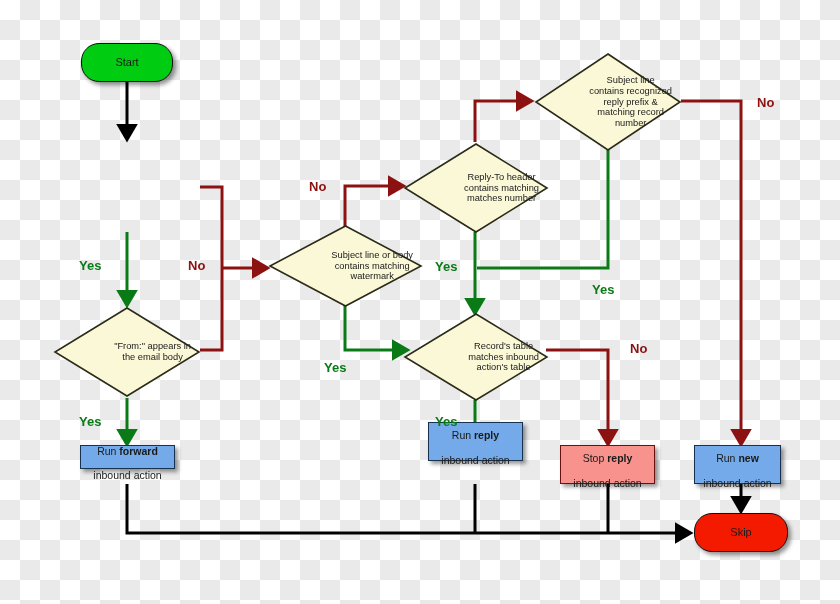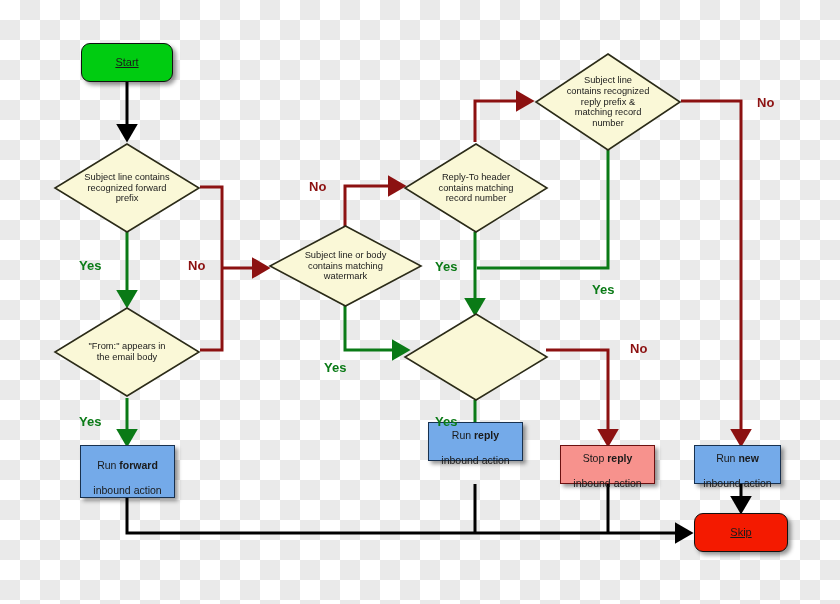--- a/index.html
+++ b/index.html
@@ -39,38 +39,38 @@
     z-index: 3;
   }
   .node-text {
     line-height: 1.18;
     white-space: pre-line;
     pointer-events: none;
   }
   
   .terminator {
     border: 1.5px solid #111111;
-    border-radius: 9px;
+    border-radius: 18px;
     font-size: 11px;
     box-shadow: 3px 3px 4px rgba(0,0,0,0.42);
-    text-decoration: underline;
   }
   
   .process {
     border: 1.5px solid #18314f;
     font-size: 10.5px;
     box-shadow: 3px 3px 4px rgba(0,0,0,0.40);
   }
   .process.danger { border-color: #6b1010; }
   .process .b { font-weight: bold; }
   
   .decision {
     background: transparent;
     border: none;
     box-shadow: none;
+    justify-content: flex-end;
   }
   .decision .dia-svg {
     position: absolute;
     left: 0; top: 0;
     width: 100%;
     height: 100%;
   }
   .decision .node-text {
     position: relative;
     z-index: 2;
@@ -139,28 +139,20 @@
       <path d="M608,484 L608,533" stroke="#000000"></path>
 
       <path d="M741,484 L741,508" stroke="#000000" marker-end="url(#arrow-black)"></path>
     </g>
   </svg>
 
   <div class="node terminator" style="left:81px; top:43px; width:92px; height:39px; background:#00cc11;">
     <span class="node-text">Start</span>
   </div>
 
-  <div class="node decision" style="left:53px; top:142px; width:148px; height:92px;">
-    <svg class="dia-svg" viewBox="0 0 148 92" preserveAspectRatio="none">
-      <polygon points="74,2 146,46 74,90 2,46" fill="#faf8d7" stroke="#2b2b18" stroke-width="1.6"></polygon>
-    </svg>
-    <span class="node-text">Subject line contains
-recognized forward
-prefix</span>
-  </div>
 
   <div class="node decision" style="left:53px; top:306px; width:148px; height:92px;">
     <svg class="dia-svg" viewBox="0 0 148 92" preserveAspectRatio="none">
       <polygon points="74,2 146,46 74,90 2,46" fill="#faf8d7" stroke="#2b2b18" stroke-width="1.6"></polygon>
     </svg>
     <span class="node-text">"From:" appears in
 the email body</span>
   </div>
 
   <div class="node decision" style="left:268px; top:224px; width:155px; height:84px;">
@@ -171,41 +163,44 @@
 contains matching
 watermark</span>
   </div>
 
   <div class="node decision" style="left:403px; top:142px; width:146px; height:92px;">
     <svg class="dia-svg" viewBox="0 0 146 92" preserveAspectRatio="none">
       <polygon points="73,2 144,46 73,90 2,46" fill="#faf8d7" stroke="#2b2b18" stroke-width="1.6"></polygon>
     </svg>
     <span class="node-text">Reply-To header
 contains matching
-record number</span>
+matches number</span>
   </div>
 
   <div class="node decision" style="left:534px; top:52px; width:148px; height:100px;">
     <svg class="dia-svg" viewBox="0 0 148 100" preserveAspectRatio="none">
       <polygon points="74,2 146,50 74,98 2,50" fill="#faf8d7" stroke="#2b2b18" stroke-width="1.6"></polygon>
     </svg>
     <span class="node-text">Subject line
 contains recognized
 reply prefix &amp;
 matching record
 number</span>
   </div>
 
   <div class="node decision" style="left:403px; top:312px; width:146px; height:90px;">
     <svg class="dia-svg" viewBox="0 0 146 90" preserveAspectRatio="none">
       <polygon points="73,2 144,45 73,88 2,45" fill="#faf8d7" stroke="#2b2b18" stroke-width="1.6"></polygon>
     </svg>
-  </div>
-
-  <div class="node process" style="left:80px; top:445px; width:95px; height:53px; background:#74aae9;">
+    <span class="node-text">Record's table
+matches inbound
+action's table</span>
+  </div>
+
+  <div class="node process" style="left:80px; top:445px; width:95px; height:24px; background:#74aae9;">
     <span class="node-text">
       <span>Run </span><span class="b">forward</span><br>
       <span>inbound action</span>
     </span>
   </div>
 
   <div class="node process" style="left:428px; top:422px; width:95px; height:39px; background:#74aae9;align-items:center;">
     <span class="node-text">
       <span>Run </span><span class="b">reply</span><br>
       <span>inbound action</span>

